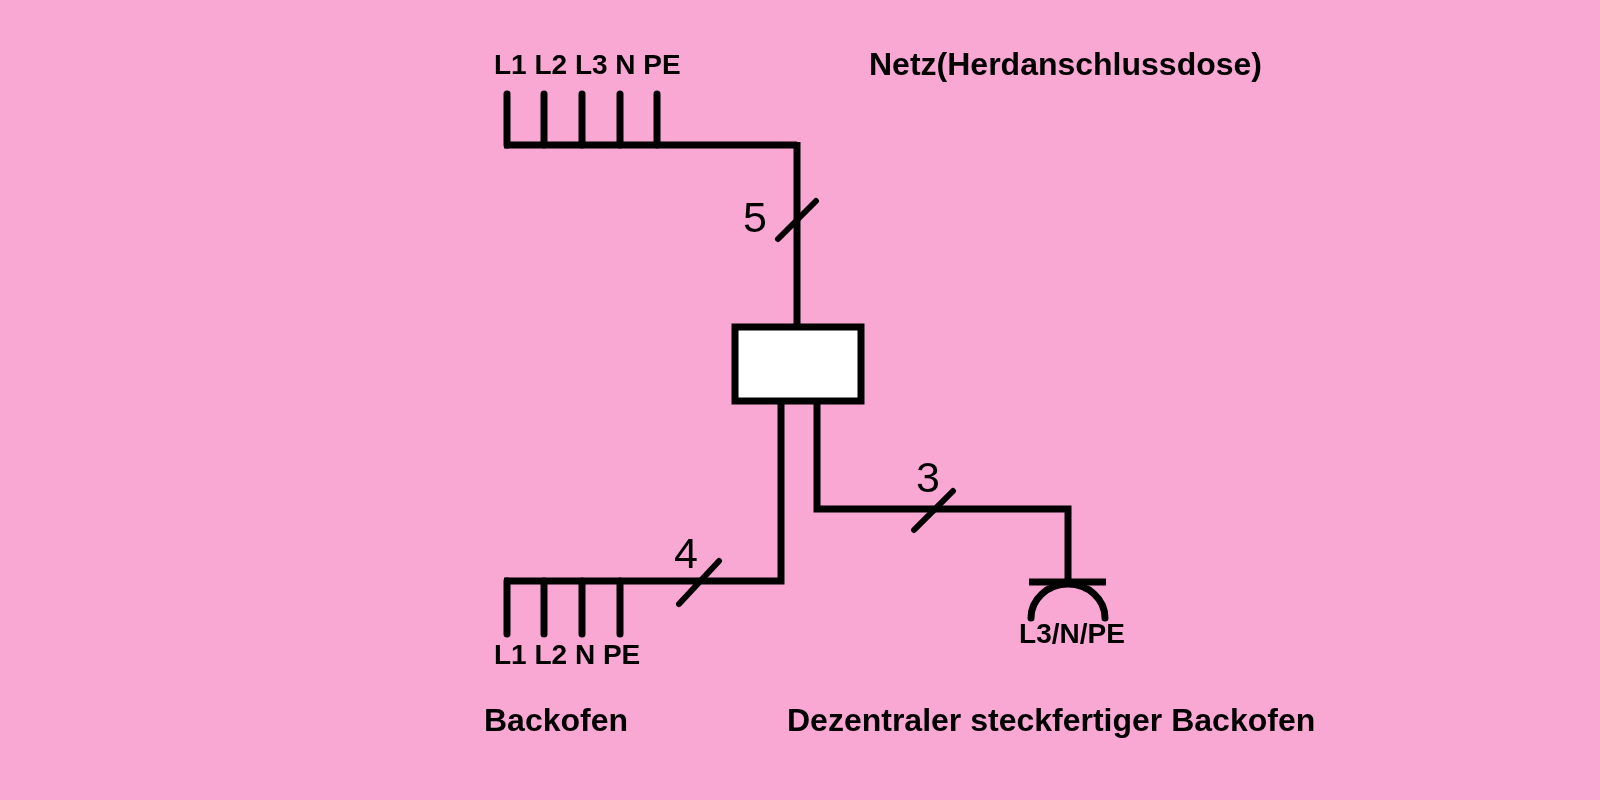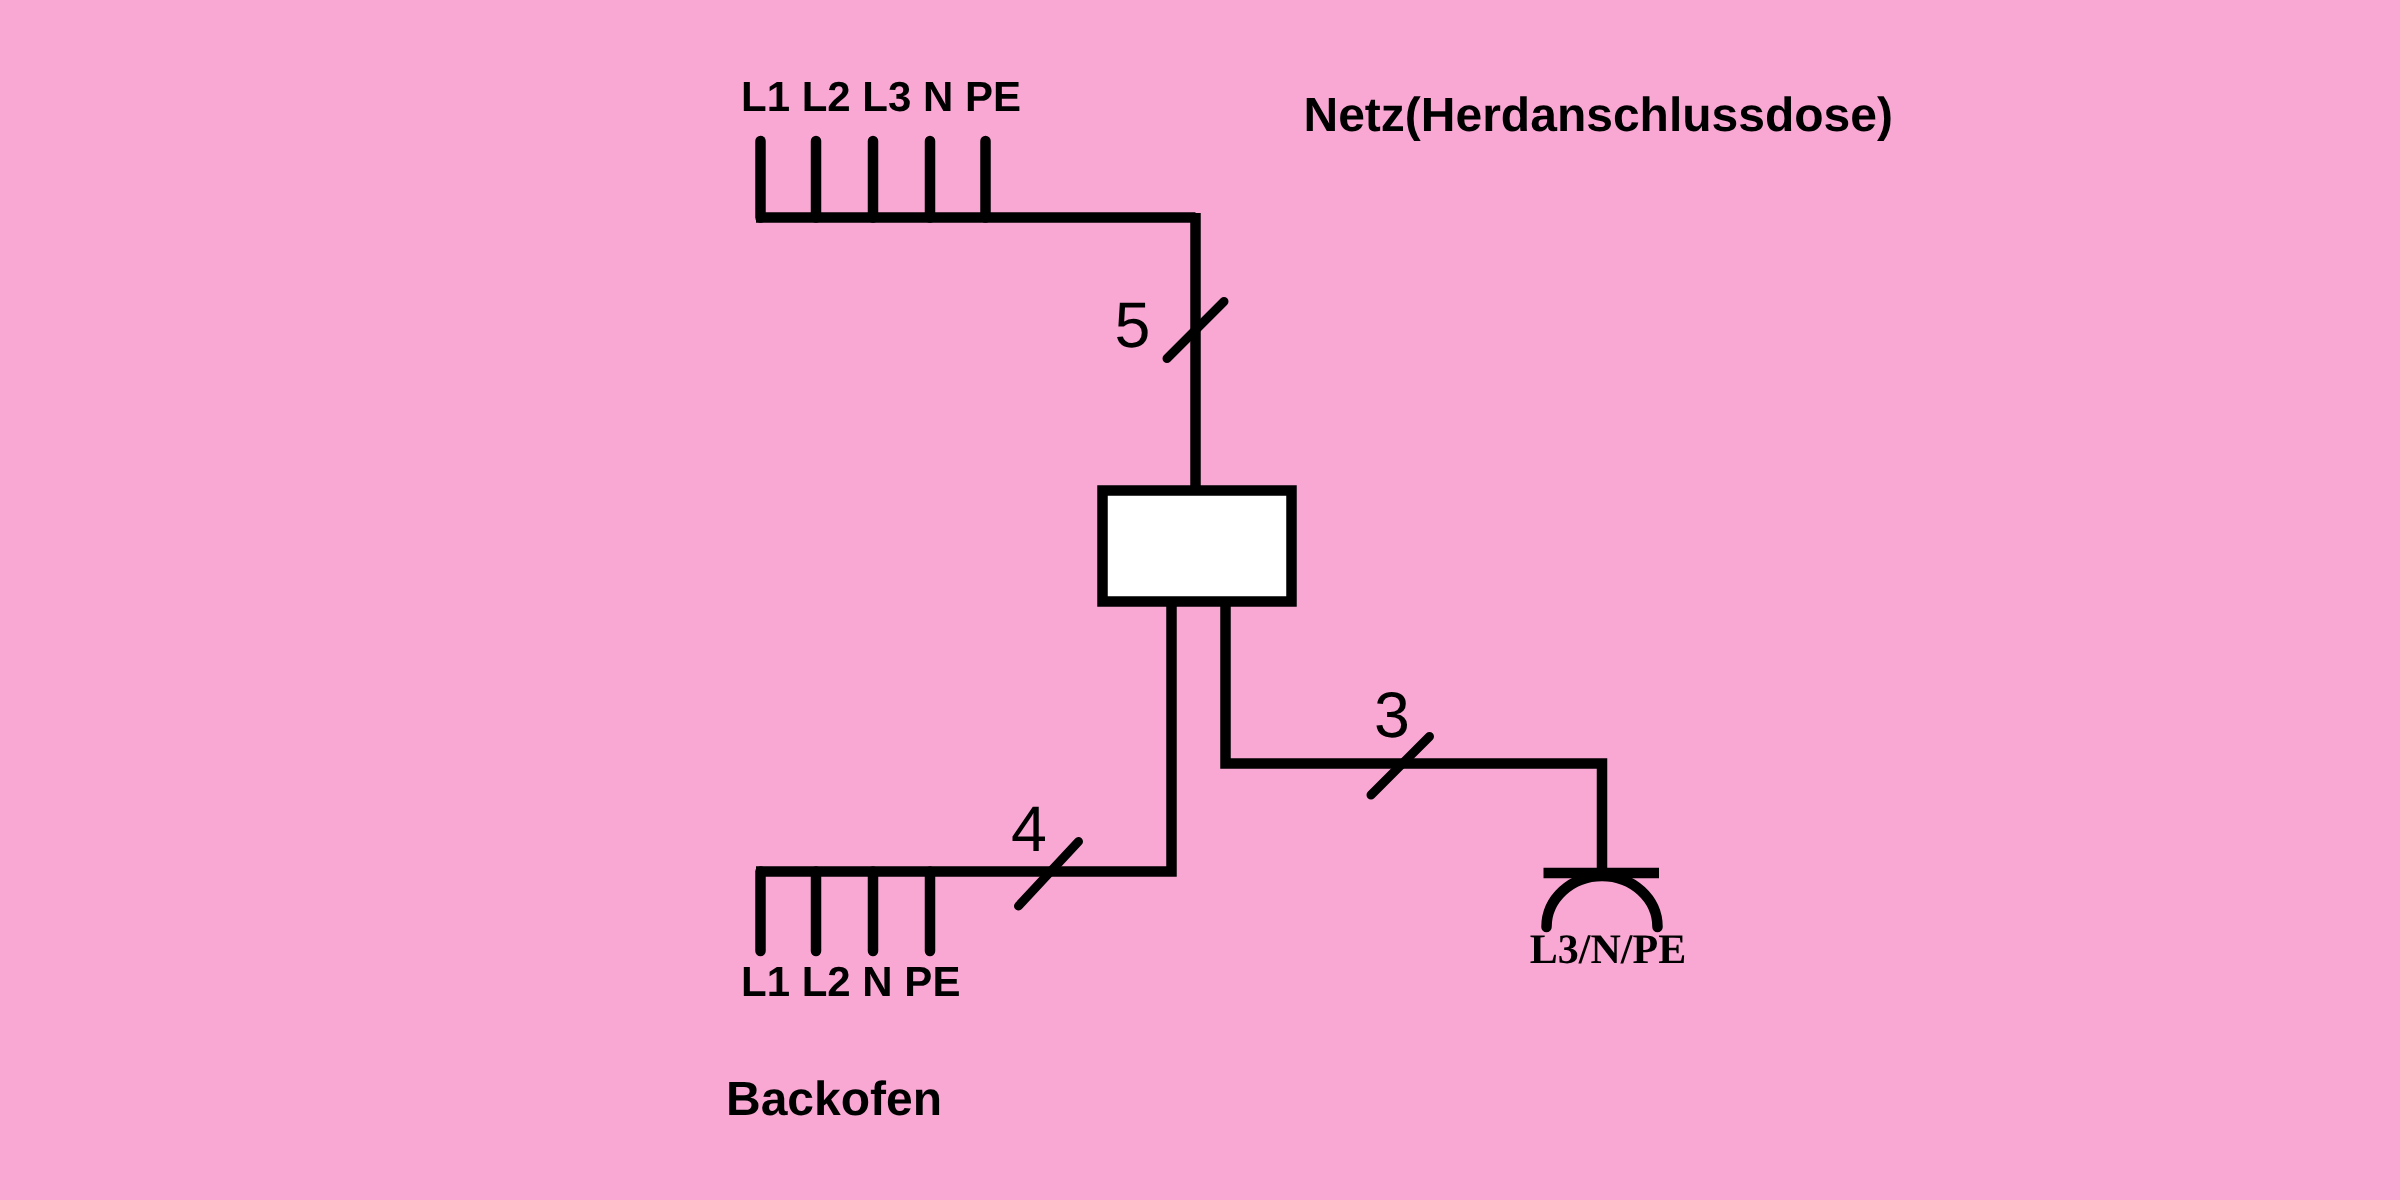--- a/index.html
+++ b/index.html
@@ -25,34 +25,32 @@
   }
   .lbl {
     position: absolute;
     white-space: nowrap;
     line-height: 1.1;
     color: #000000;
   }
   .caption {
     font-size: 32px;
     font-weight: 700;
-    margin-top: 12px;
   }
   .pins {
     font-size: 28px;
     font-weight: 700;
   }
   .count {
     font-size: 43px;
     font-weight: 400;
     transform: translateX(-50%);
   }
   .centered {
     transform: translateX(-50%);
-    font-family: Liberation Serif, serif;
   }
 </style>
 </head>
 <body>
 
 <div id="stage">
 
   <svg id="wires" viewBox="0 0 1600 800" xmlns="http://www.w3.org/2000/svg" fill="none" stroke="#000000">
 
     <g stroke-width="7">
@@ -102,14 +100,15 @@
   <div class="lbl count" style="left:686px; top:530px;">4</div>
 
   <div class="lbl count" style="left:928px; top:454px;">3</div>
 
   <div class="lbl pins" style="left:494px; top:640px;">L1 L2 N PE</div>
 
   <div class="lbl pins centered" style="left:1072px; top:619px;">L3/N/PE</div>
 
   <div class="lbl caption" style="left:484px; top:703px;">Backofen</div>
 
+  <div class="lbl caption" style="left:787px; top:703px;">Dezentraler steckfertiger Backofen</div>
 
 </div>
 
 </body></html>

